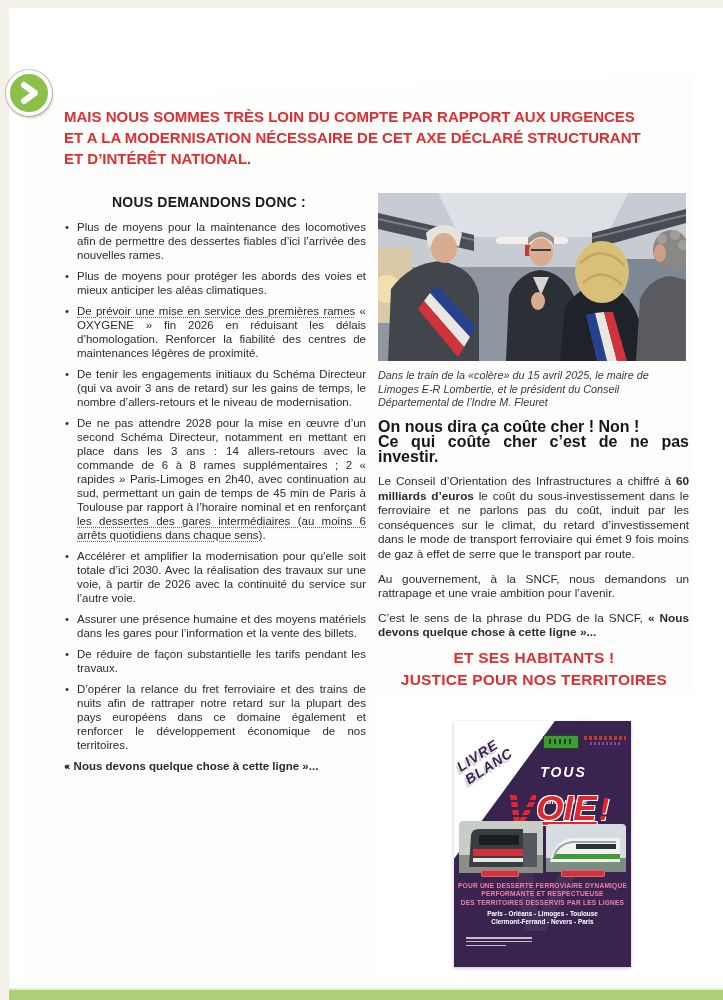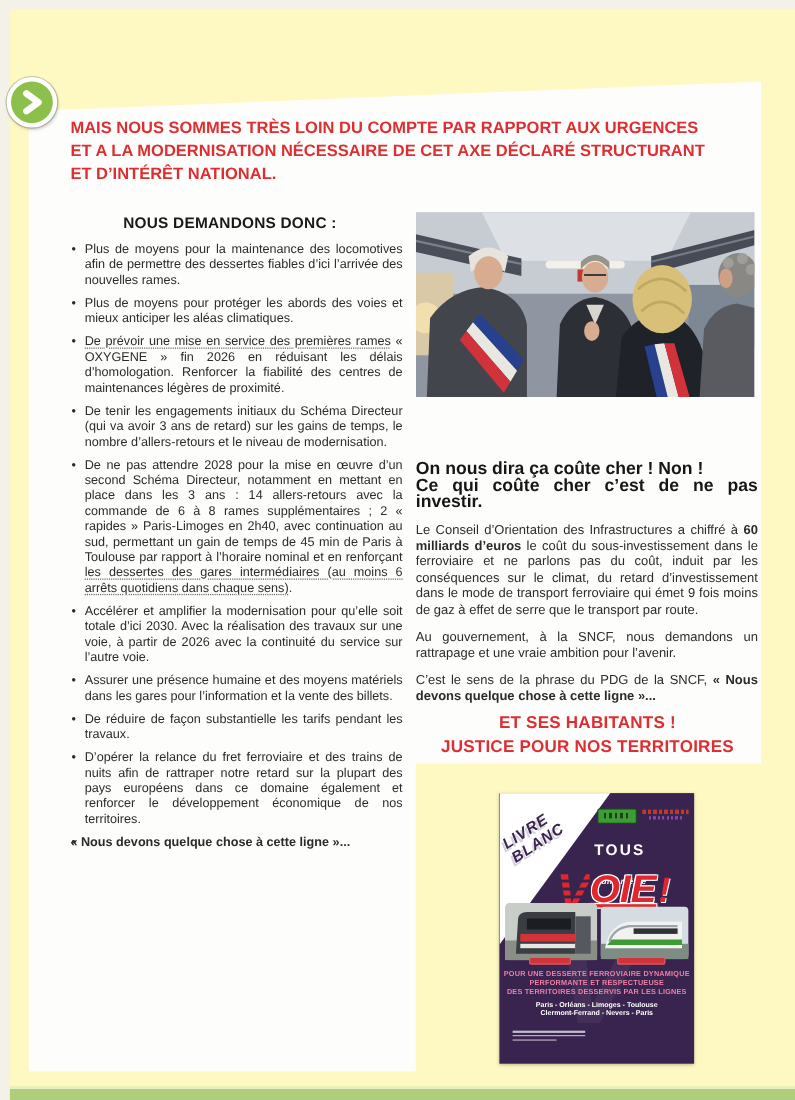--- a/index.html
+++ b/index.html
@@ -1,17 +1,17 @@
 <!DOCTYPE html>
 <html><head>
 <meta charset="utf-8">
 <style>
   html,body{margin:0;padding:0;background:#e8e4da;}
   .stage{position:relative;width:723px;height:1000px;overflow:hidden;
-         background:#fef9c3;font-family:"Liberation Sans",sans-serif;}
+         background:#ffffff;font-family:"Liberation Sans",sans-serif;}
   .edge-top{position:absolute;top:0;left:0;right:0;height:8px;background:#f4f1e9;}
   .edge-left{position:absolute;top:0;left:0;bottom:0;width:9px;background:#f4f1e9;}
   .edge-bottom{position:absolute;bottom:0;left:9px;right:0;height:10px;background:#aecf78;border-top:2px solid #e4eecb;}
 
   .page{position:absolute;inset:0;background:#fdfdfb;
         clip-path:polygon(26px 101px,692px 74px,692px 694px,378px 694px,378px 974px,26px 974px);}
 
   .badge{position:absolute;left:6px;top:70px;width:46px;height:46px;border-radius:50%;
          background:#8dc04a;border:4px solid #fff;box-sizing:border-box;
          box-shadow:0 0 0 1px rgba(90,100,60,.35),1px 2px 3px rgba(0,0,0,.2);
@@ -46,21 +46,21 @@
          font-weight:800;font-style:italic;font-size:14px;line-height:15px;letter-spacing:1px;
          text-shadow:-3px 2px 0 rgba(57,36,79,.2);}
   .logo-green{position:absolute;top:14px;left:89px;width:34px;height:12px;background:#3f9b35;
               border:1px solid #174d14;border-radius:2px;
               background-image:repeating-linear-gradient(90deg,rgba(10,40,10,.75) 0 2px,transparent 2px 5px);
               background-size:24px 5px;background-repeat:no-repeat;background-position:5px 3px;}
   .logo-right{position:absolute;top:15px;left:130px;width:42px;height:12px;}
   .logo-right .l1{height:4px;background:repeating-linear-gradient(90deg,#c0392b 0 3px,transparent 3px 5px);margin-bottom:2px;}
   .logo-right .l2{height:3px;width:30px;margin-left:6px;background:repeating-linear-gradient(90deg,#8e44ad 0 2px,transparent 2px 4px);}
   .tous{position:absolute;top:43px;left:46px;right:4px;text-align:center;color:#fff;
-        font-weight:800;font-size:14px;letter-spacing:2px;}
+        font-weight:800;font-style:italic;font-size:14px;letter-spacing:2px;}
   .dune{position:absolute;top:76px;left:46px;right:4px;text-align:center;color:#fff;
         font-style:italic;font-weight:bold;font-size:7.5px;letter-spacing:.5px;}
   .voie{position:absolute;top:60px;left:30px;right:0;text-align:center;white-space:nowrap;}
   .voie .v{display:inline-block;font-style:italic;font-weight:900;font-size:46px;line-height:46px;
            background-image:repeating-linear-gradient(to bottom,#e0272d 0 5px,rgba(224,39,45,0) 5px 7.5px);
            -webkit-background-clip:text;background-clip:text;color:transparent;
            transform:translateY(6px);}
   .voie .oie{font-style:italic;font-weight:900;font-size:35px;color:#e0272d;
              text-shadow:1px 1px 0 #fff,-1px 1px 0 #fff,1px -1px 0 #fff,-1px -1px 0 #fff;text-decoration:underline;}
   .voie .excl{font-style:italic;font-weight:900;font-size:32px;color:#e0272d;margin-left:2px;
@@ -154,20 +154,21 @@
       <path d="M226,119 L239,168 L249,168 L235,119 Z" fill="#d2333b"></path>
       <path d="M258,168 L262,106 Q272,85 292,83 L308,87 L308,168 Z" fill="#5a5b60"></path>
       <ellipse cx="293" cy="57" rx="18" ry="20" fill="#8a8884"></ellipse>
       <circle cx="284" cy="46" r="5" fill="#a09e99"></circle>
       <circle cx="297" cy="42" r="5" fill="#a09e99"></circle>
       <circle cx="305" cy="52" r="5" fill="#a09e99"></circle>
       <ellipse cx="282" cy="60" rx="6" ry="9" fill="#cfa184"></ellipse>
     </svg>
   </div>
 
+  <div class="caption">Dans le train de la «colère» du 15 avril 2025, le maire de Limoges E-R Lombertie, et le président du Conseil Départemental de l’Indre M. Fleuret</div>
 
   <div class="rctext">
     <p class="lead">
       <span>On nous dira ça coûte cher ! Non !</span><br>
       <span>Ce qui coûte cher c’est de ne pas investir.</span>
     </p>
     <p><span>Le Conseil d’Orientation des Infrastructures a chiffré à </span><span class="b">60 milliards d’euros</span><span> le coût du sous-investissement dans le ferroviaire et ne parlons pas du coût, induit par les conséquences sur le climat, du retard d’investissement dans le mode de transport ferroviaire qui émet 9 fois moins de gaz à effet de serre que le transport par route.</span></p>
     <p>Au gouvernement, à la SNCF, nous demandons un rattrapage et une vraie ambition pour l’avenir.</p>
     <p><span>C’est le sens de la phrase du PDG de la SNCF, </span><span class="b">« Nous devons quelque chose à cette ligne »...</span></p>
   </div>

